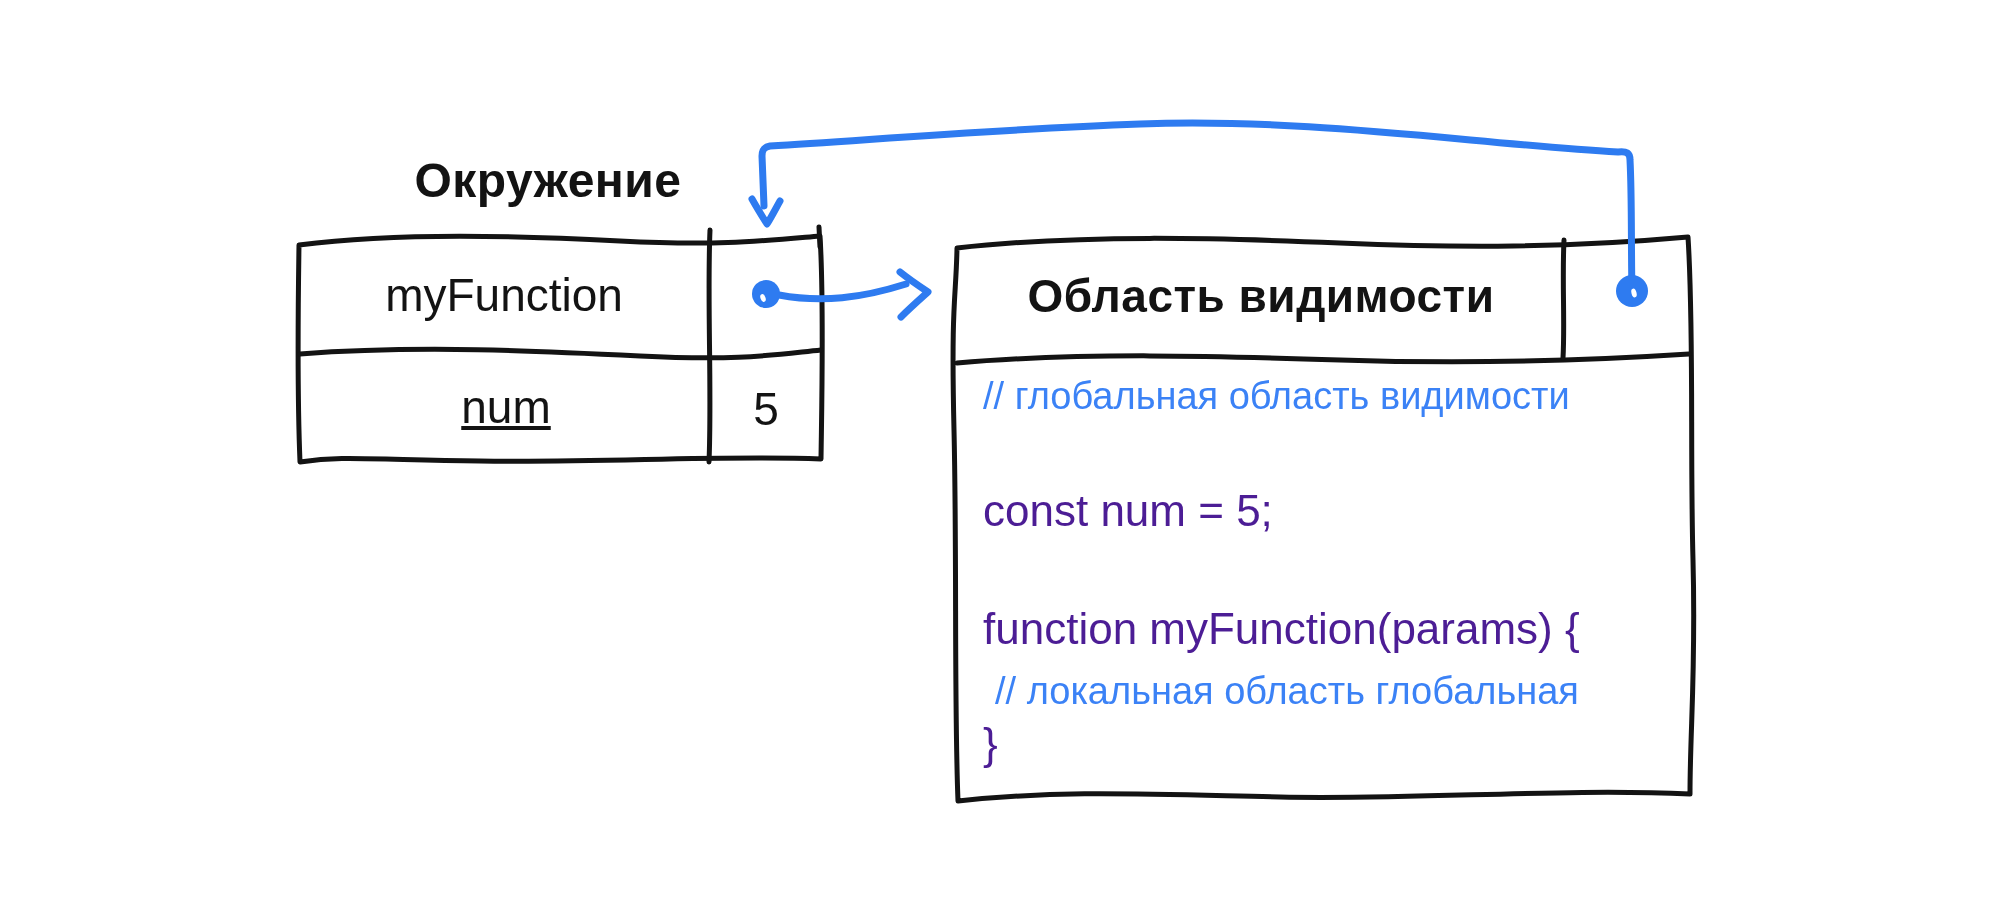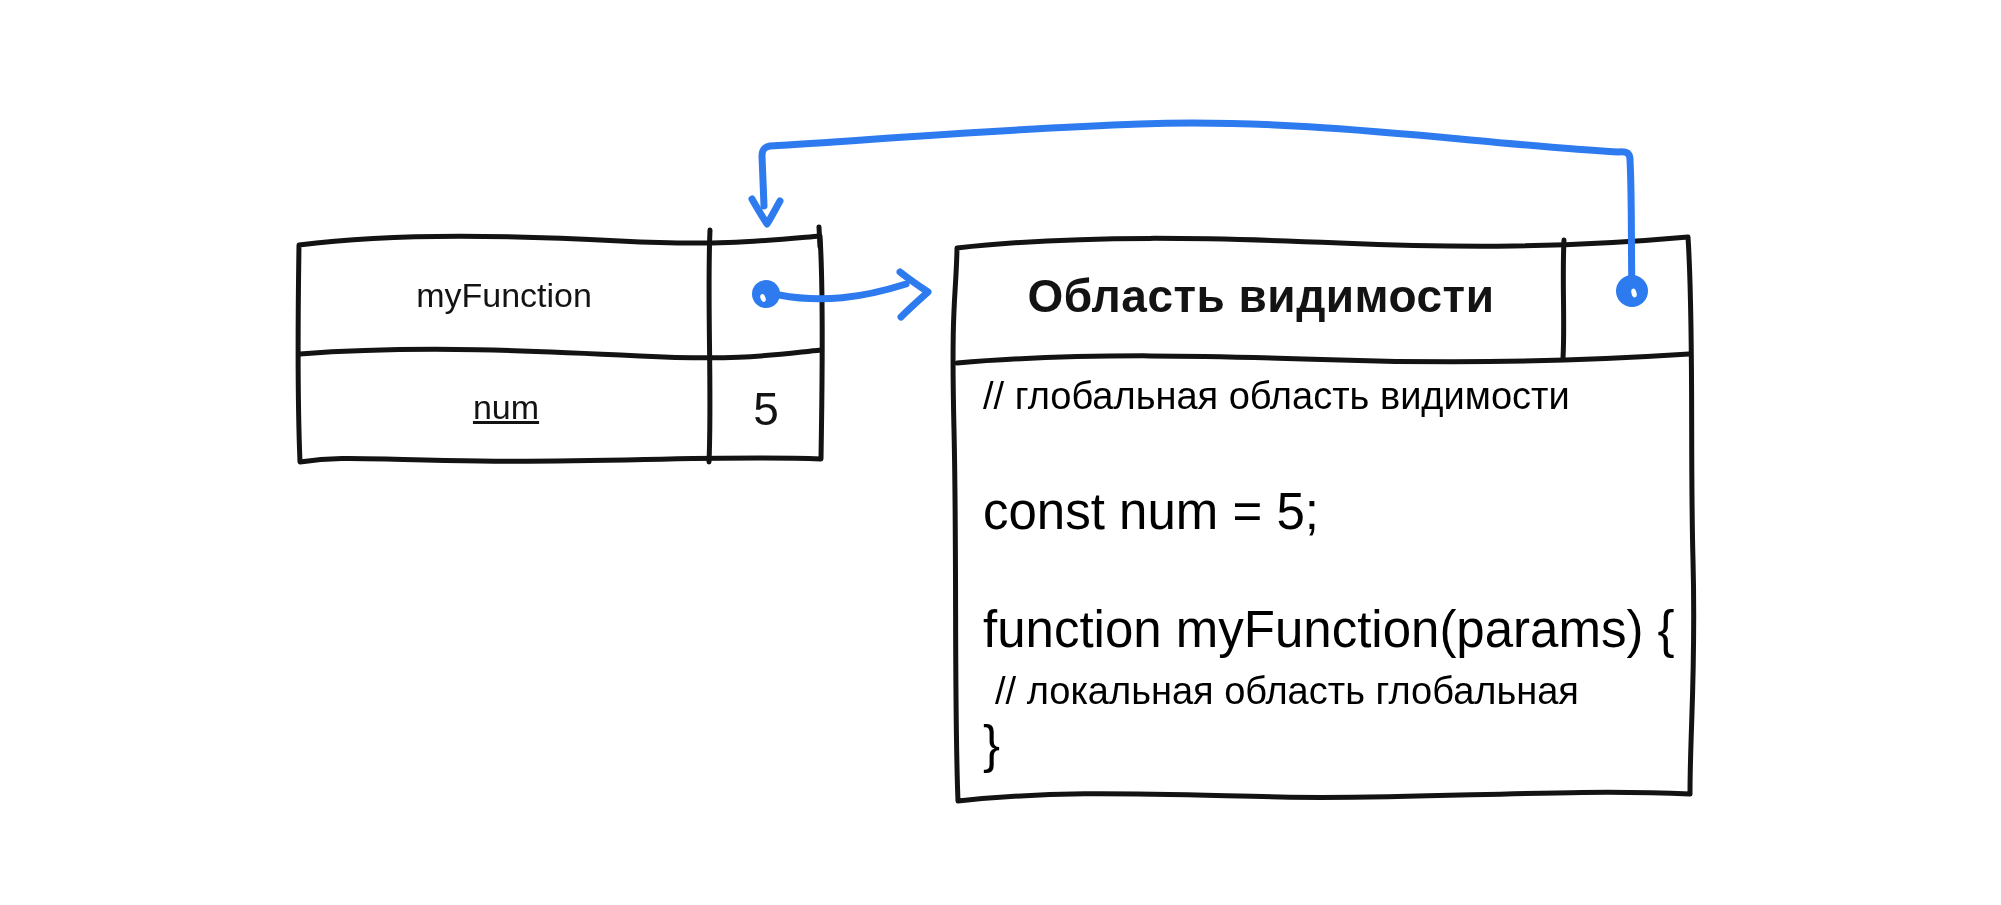--- a/index.html
+++ b/index.html
@@ -15,31 +15,31 @@
   svg.strokes { position:absolute; left:0; top:0; width:2001px; height:905px; }
 
   .lbl {
     position:absolute;
     transform:translate(-50%,-50%);
     white-space:nowrap;
     line-height:1;
     color:#131313;
   }
   .title { font-size:48px; font-weight:bold; letter-spacing:0.5px; }
-  .cell  { font-size:34px; }
+  .cell  { font-size:46px; }
   .val   { font-size:46px; }
   .codeline {
     position:absolute;
     transform:translateY(-50%);
     white-space:nowrap;
     line-height:1;
-    font-size:51px;
-    color:#000000;
+    font-size:44px;
+    color:#4c1d95;
   }
-  .codeline.comment { font-size:38px; color:#000000; }
+  .codeline.comment { font-size:38px; color:#3b82f6; }
 </style>
 </head>
 <body>
 
 <div class="stage">
 
   <svg class="strokes" viewBox="0 0 2001 905" fill="none" stroke-linecap="round" stroke-linejoin="round">
 
     <g stroke="#131313" stroke-width="5">
       <path d="M 299 245 C 400 232, 520 236, 620 241 S 762 241, 820 236
@@ -77,20 +77,21 @@
     <g>
       <circle cx="766" cy="294" r="14" fill="#2e7bf0"></circle>
       <ellipse cx="763" cy="298" rx="2.5" ry="4" fill="#ffffff" transform="rotate(-20 763 298)"></ellipse>
       <circle cx="1632" cy="291" r="16" fill="#2e7bf0"></circle>
       <ellipse cx="1634" cy="293" rx="2.5" ry="4.5" fill="#ffffff" transform="rotate(-15 1634 293)"></ellipse>
     </g>
   </svg>
 
   <div class="layer">
 
+    <div class="lbl title" style="left:548px; top:181px;">Окружение</div>
 
     <div class="lbl cell" style="left:504px; top:295px;">myFunction</div>
 
     <div class="lbl cell" style="left:506px; top:407px;text-decoration:underline;">num</div>
 
     <div class="lbl val" style="left:766px; top:409px;">5</div>
 
     <div class="lbl title" style="left:1261px; top:296px; font-size:46px;">Область видимости</div>
 
     <div class="codeline comment" style="left:983px; top:396px;">// глобальная область видимости</div>

